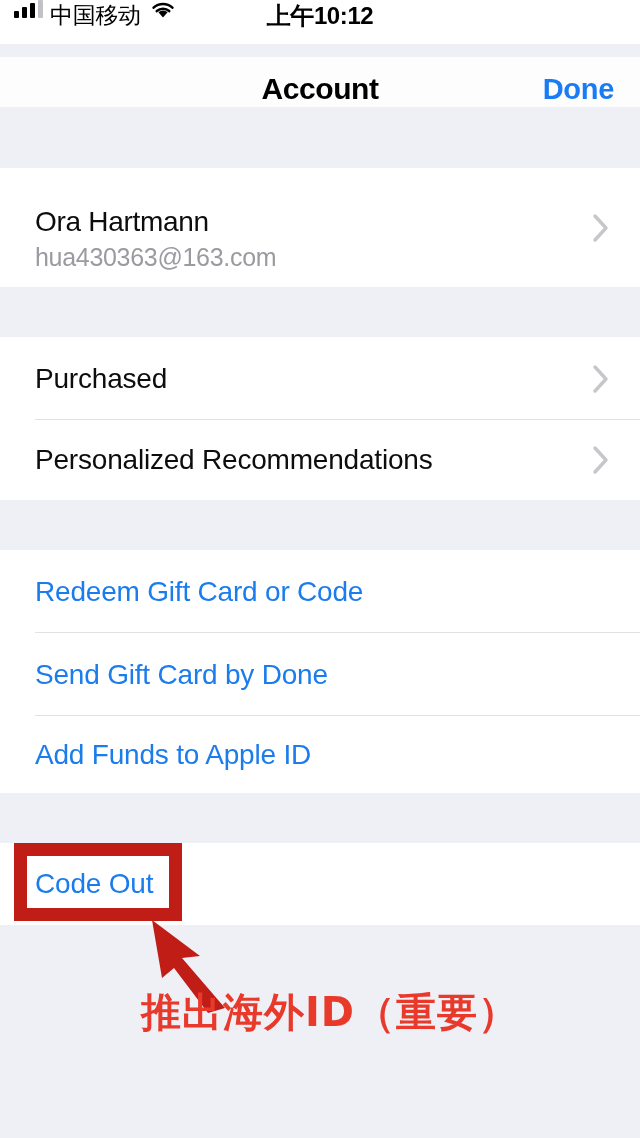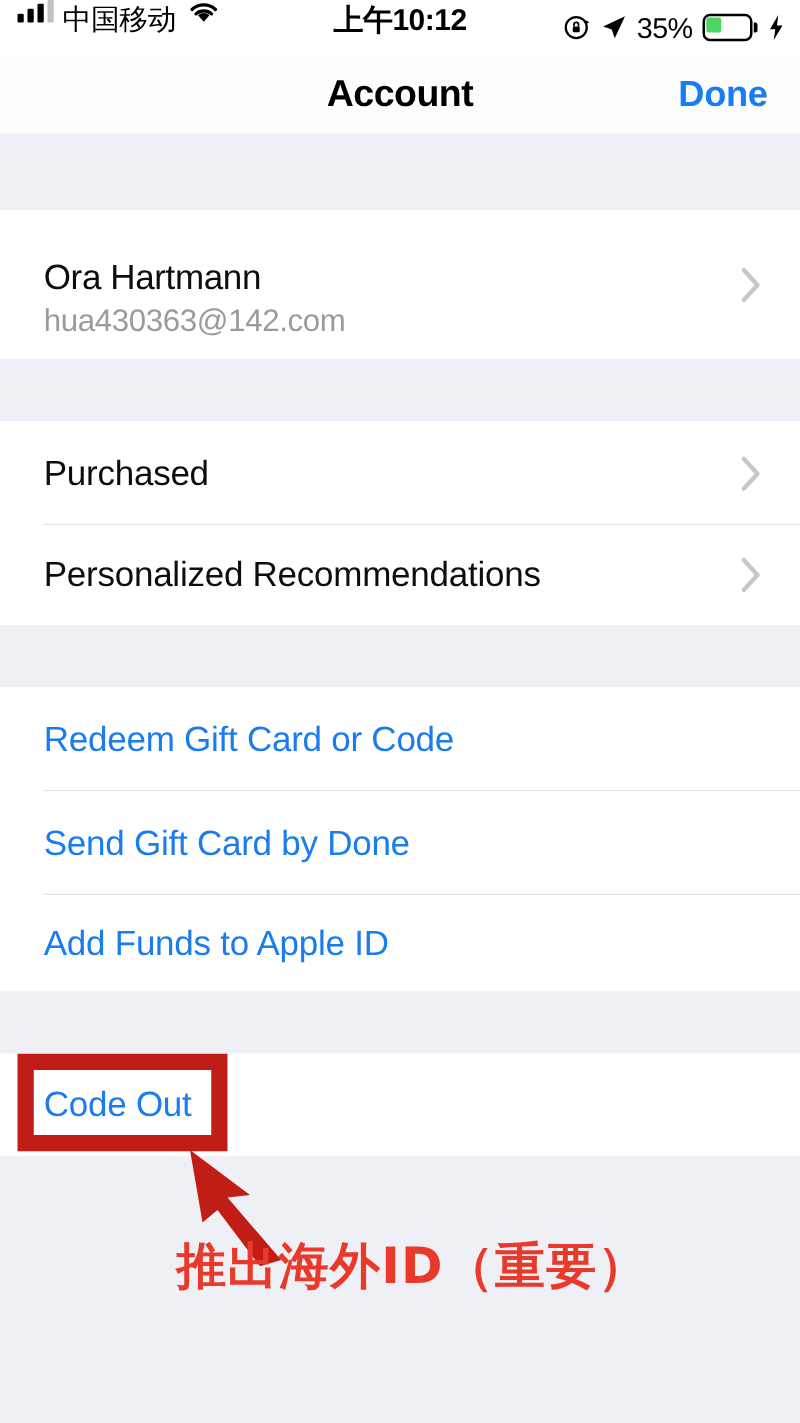--- a/index.html
+++ b/index.html
@@ -38,21 +38,21 @@
   .bat-body {
     position:absolute; left:0; top:0; width:40px; height:22px;
     border:2px solid #000; border-radius:6px;
   }
   .bat-fill { position:absolute; left:3px; top:3px; height:12px; background:#4cd563; border-radius:2px; }
   .bat-cap { position:absolute; left:41px; top:7px; width:3px; height:8px; background:#000; border-radius:0 2px 2px 0; }
   .bolt { width:14px; height:22px; }
 
   
   .navbar {
-    position:absolute; left:0; top:44px; width:640px; height:63px;
+    position:absolute; left:0; top:57px; width:640px; height:63px;
     background:#fdfdfd; display:flex; align-items:center; justify-content:center;
   }
   .nav-title { font-size:30px; font-weight:700; color:#000; letter-spacing:-0.4px; }
   .nav-done {
     position:absolute; right:26px; top:50%; transform:translateY(-50%);
     font-size:29px; font-weight:600; color:#1a7cf5; letter-spacing:-0.3px;
   }
 
   
   .gap { background:#eff0f5; width:640px; }
@@ -102,61 +102,35 @@
           <path d="M3.6 7.6 a14 14 0 0 1 18.8 0" stroke="#000" stroke-width="2.6" fill="none" stroke-linecap="round"></path>
           <path d="M6.8 11.1 a9.4 9.4 0 0 1 12.4 0" stroke="#000" stroke-width="2.6" fill="none" stroke-linecap="round"></path>
         </svg>
       </span>
     </div>
 
     <div class="sb-center">
       <span class="clock">上午10:12</span>
     </div>
 
-    <div class="sb-right">
-      <span class="rotlock">
-        <svg viewBox="0 0 22 22" width="22" height="22">
-          <circle cx="10" cy="11" r="8.4" stroke="#000" stroke-width="1.8" fill="none"></circle>
-          <rect x="7.2" y="10.2" width="5.6" height="4.6" rx="1" fill="#000"></rect>
-          <path d="M8.2 10.2 v-1.5 a1.8 1.8 0 0 1 3.6 0 v1.5" stroke="#000" stroke-width="1.4" fill="none"></path>
-          <path d="M17.5 5.2 l3 1.6 -3 1.6 z" fill="#000"></path>
-        </svg>
-      </span>
-      <span class="locarrow">
-        <svg viewBox="0 0 20 20" width="20" height="20">
-          <path d="M19 1 L1.5 9.2 L8.4 11.6 L10.8 18.5 Z" fill="#000"></path>
-        </svg>
-      </span>
-      <span class="batpct">35%</span>
-      <span class="battery">
-        <span class="bat-body"></span>
-        <span class="bat-fill" id="batfill" style="width: 12px; background: rgb(76, 213, 99);"></span>
-        <span class="bat-cap"></span>
-      </span>
-      <span class="bolt">
-        <svg viewBox="0 0 14 22" width="14" height="22">
-          <path d="M8.6 1 L2 12.4 h4.2 L5 21 L12 9.4 H7.6 Z" fill="#000"></path>
-        </svg>
-      </span>
-    </div>
   </div>
 
   <div class="navbar">
     <span class="nav-title">Account</span>
     <span class="nav-done">Done</span>
   </div>
 
   <div style="position:absolute;left:0;top:107px;width:640px;">
 
     <div class="gap" style="height:61px;"></div>
 
     <div class="section">
       <div class="row acct-row" style="flex-direction:column;justify-content:center;">
         <span class="acct-name">Ora Hartmann</span>
-        <span class="acct-mail">hua430363@142.com</span>
+        <span class="acct-mail">hua430363@163.com</span>
         <span class="chev">
           <svg viewBox="0 0 18 30" width="18" height="30">
               <path d="M3 3 L14 15 L3 27" stroke="#c6c6cb" stroke-width="3.4" fill="none" stroke-linecap="round" stroke-linejoin="round"></path>
             </svg>
         </span>
       </div>
     </div>
 
     <div class="gap" style="height:50px;"></div>
 

